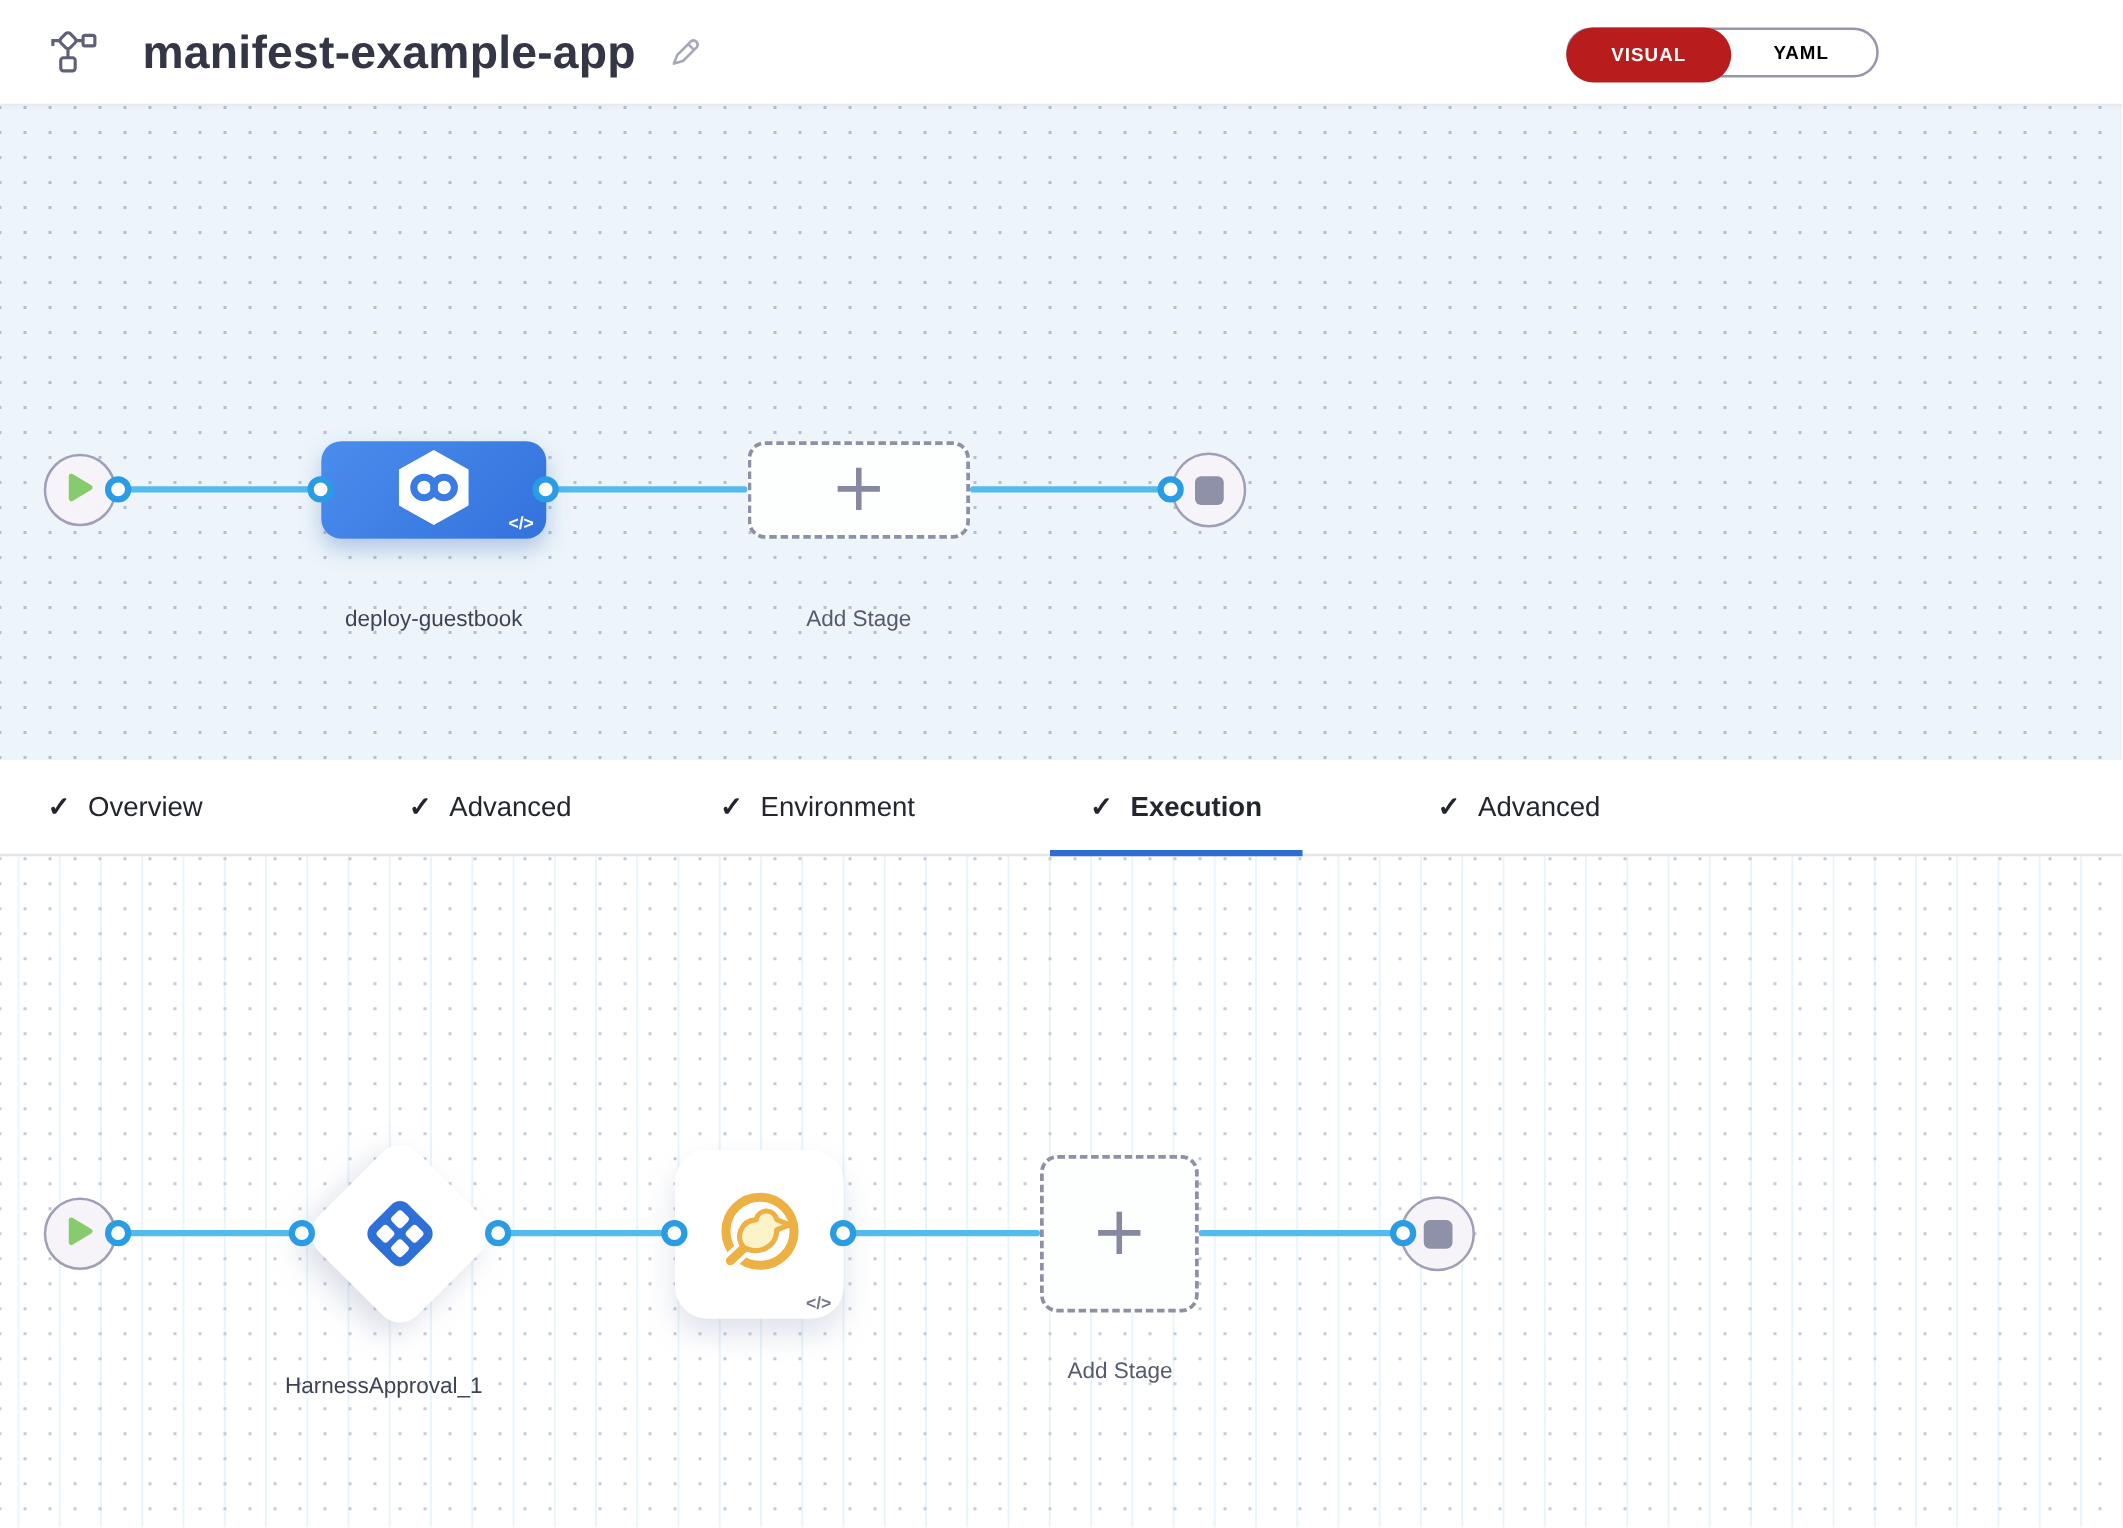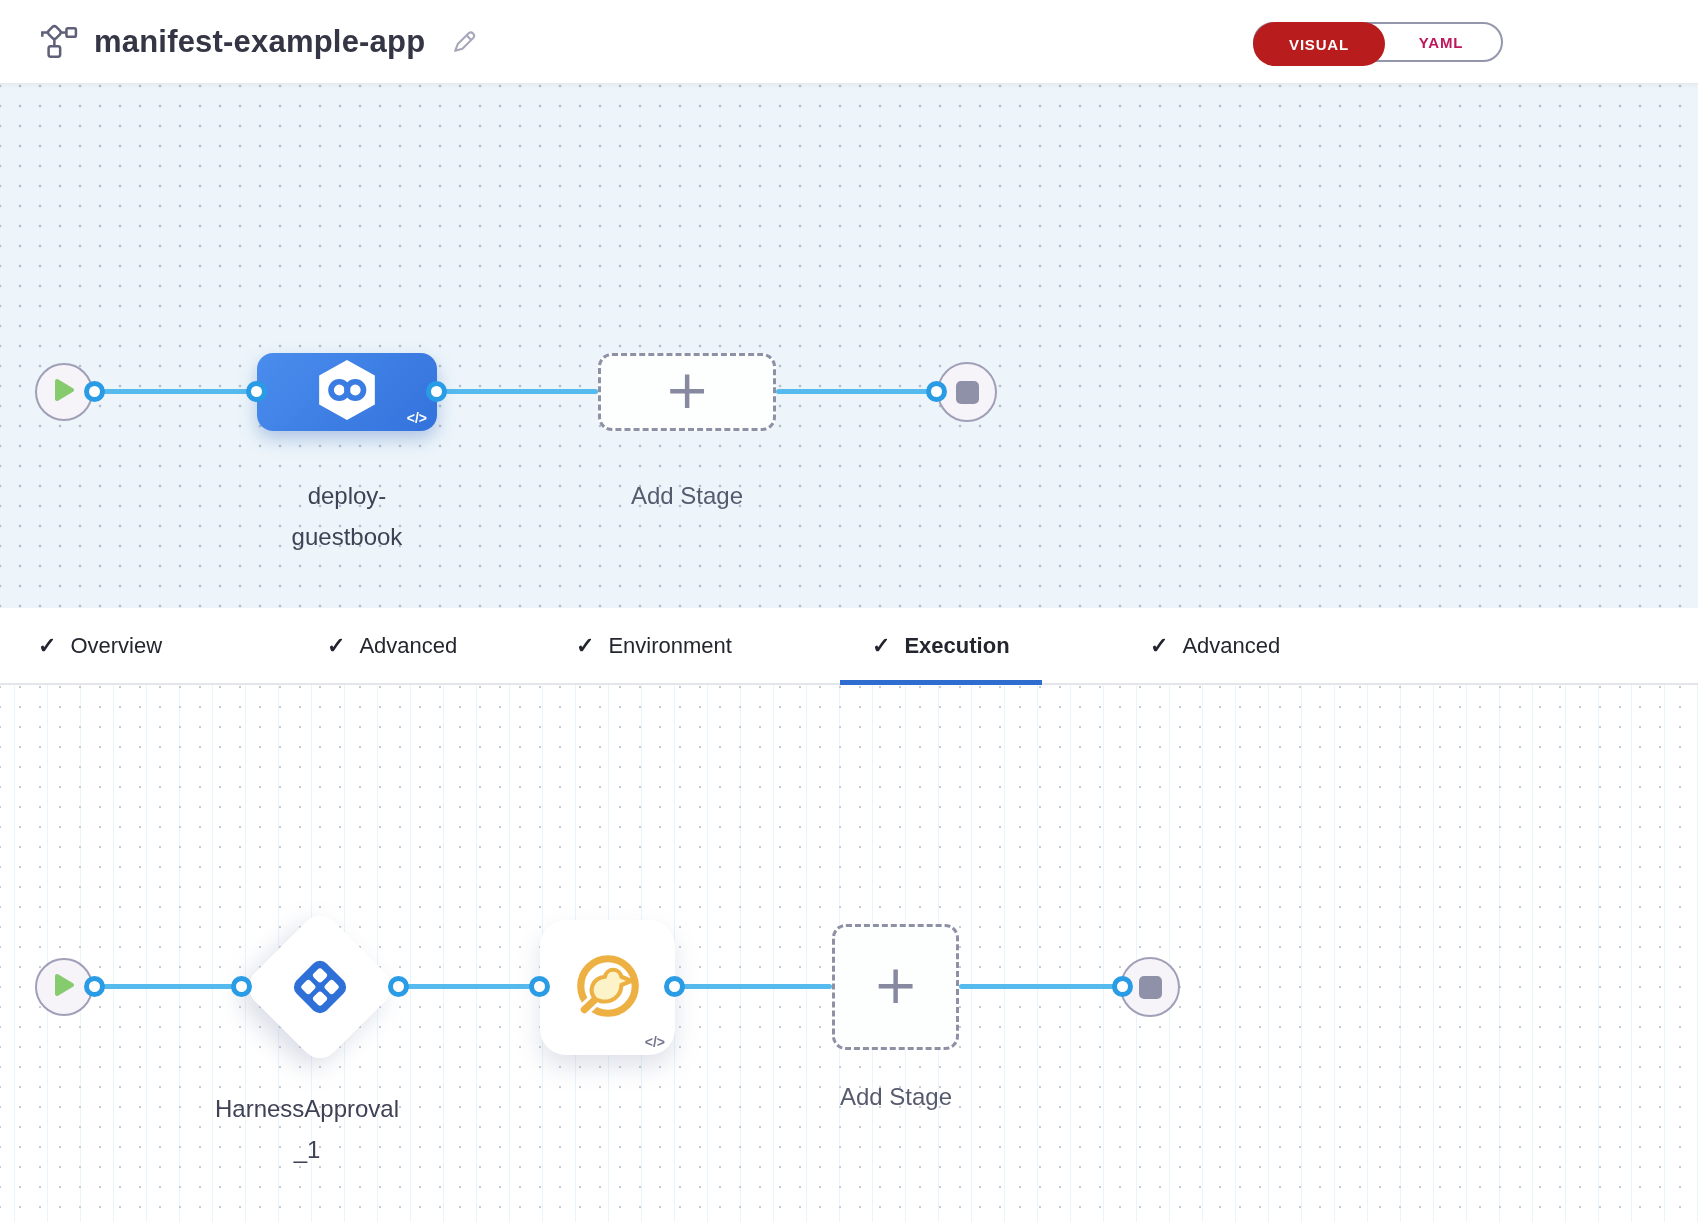--- a/index.html
+++ b/index.html
@@ -9,31 +9,31 @@
     font-family:"Liberation Sans", sans-serif; color:#353746; background:#fff;
   }
 
   
   .topbar {
     position:absolute; top:0; left:0; right:0; height:84px; background:#fff;
     border-bottom:1px solid #e8e8ee; box-shadow:0 2px 4px rgba(96,97,112,.05);
     display:flex; align-items:center; padding-left:36px; z-index:5;
   }
   .pipe-ico { display:flex; align-items:center; }
-  .page-title { font-size:31px; font-weight:700; color:#343645; margin-left:16px; letter-spacing:.2px; }
+  .page-title { font-size:37px; font-weight:700; color:#343645; margin-left:36px; letter-spacing:.2px; }
   .pencil-btn { margin-left:26px; display:flex; align-items:center; cursor:pointer; }
 
   .view-toggle {
     position:absolute; left:1253px; top:22px; width:250px; height:40px;
     border:2px solid #9496ae; border-radius:22px; background:#fff;
   }
   .seg { position:absolute; display:flex; align-items:center; justify-content:center;
          font-size:15px; font-weight:700; letter-spacing:.8px; cursor:pointer; }
   .seg-visual { left:-2px; top:-2px; width:132px; height:44px; background:#b91c1c; color:#fff; border-radius:22px; z-index:1; }
-  .seg-yaml   { left:126px; right:0; top:0; height:100%; color:#be185d; }
+  .seg-yaml   { left:126px; right:0; top:0; height:100%; color:#000000; }
 
   
   .canvas-stages {
     position:absolute; top:84px; left:0; right:0; height:524px;
     background-color:#edf5fa;
     background-image:radial-gradient(circle, #b5bfcc 1.5px, transparent 1.6px);
     background-size:20px 20px; background-position:10px 12px;
   }
   .canvas-steps {
     position:absolute; top:685px; left:0; right:0; height:537px;
@@ -60,21 +60,21 @@
   
   .pipe-line { position:absolute; height:5px; background:#55baee; border-radius:3px; z-index:1; }
   .edge-dot  { position:absolute; width:21px; height:21px; border-radius:50%; background:#fff;
                border:5px solid #2a9ce5; z-index:3; }
   .node-circle { position:absolute; border-radius:50%; background:#f7f4f9; border:2px solid #9fa0b8;
                  display:flex; align-items:center; justify-content:center; z-index:2; }
   .stop-sq { width:23px; height:23px; background:#8f91a9; border-radius:5px; }
   .plus-glyph { color:#8789a0; font-size:54px; line-height:1; margin-top:-5px; font-family:"DejaVu Sans", sans-serif; }
   .dashed-box { position:absolute; border:3px dashed #8e90a6; border-radius:14px; background:#fdfefe;
                 display:flex; align-items:center; justify-content:center; z-index:2; cursor:pointer; }
-  .canvas-label { position:absolute; text-align:center; font-size:24px; line-height:41px; color:#3f4255; z-index:2; }
+  .canvas-label { position:absolute; text-align:center; font-size:18px; line-height:41px; color:#3f4255; z-index:2; }
   .add-label { color:#565a6e; }
   .code-badge { position:absolute; right:10px; bottom:5px; font-size:14px; font-weight:700; z-index:2; }
 
   
   .stage-node {
     position:absolute; left:257px; top:269px; width:180px; height:78px; border-radius:16px;
     background:linear-gradient(135deg,#4a8ded,#3372dc);
     box-shadow:0 8px 18px rgba(61,110,190,.35);
     display:flex; align-items:center; justify-content:center; z-index:2; cursor:pointer;
   }

